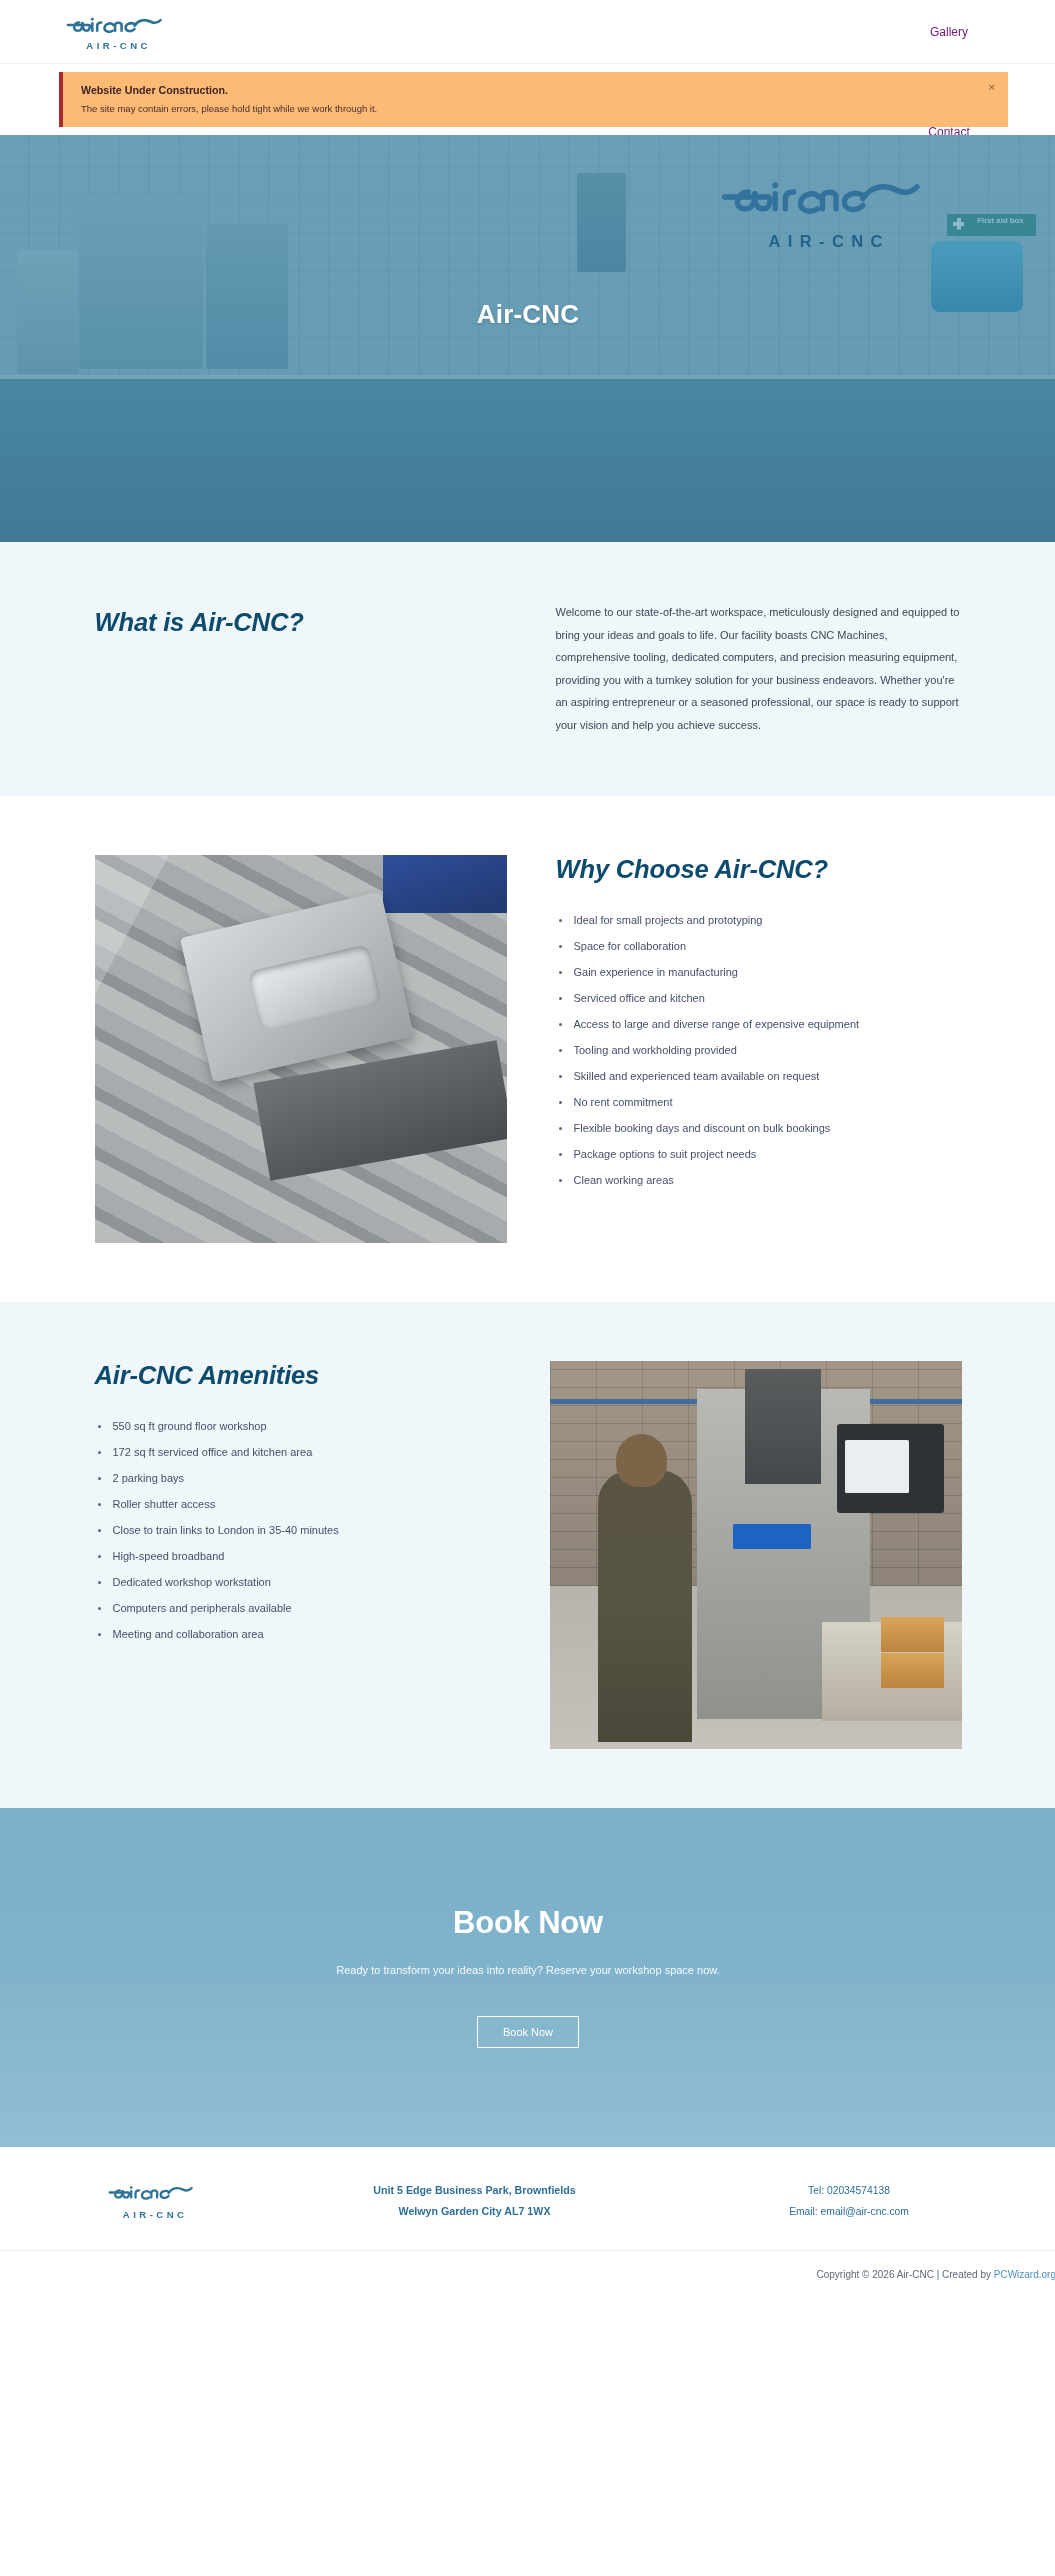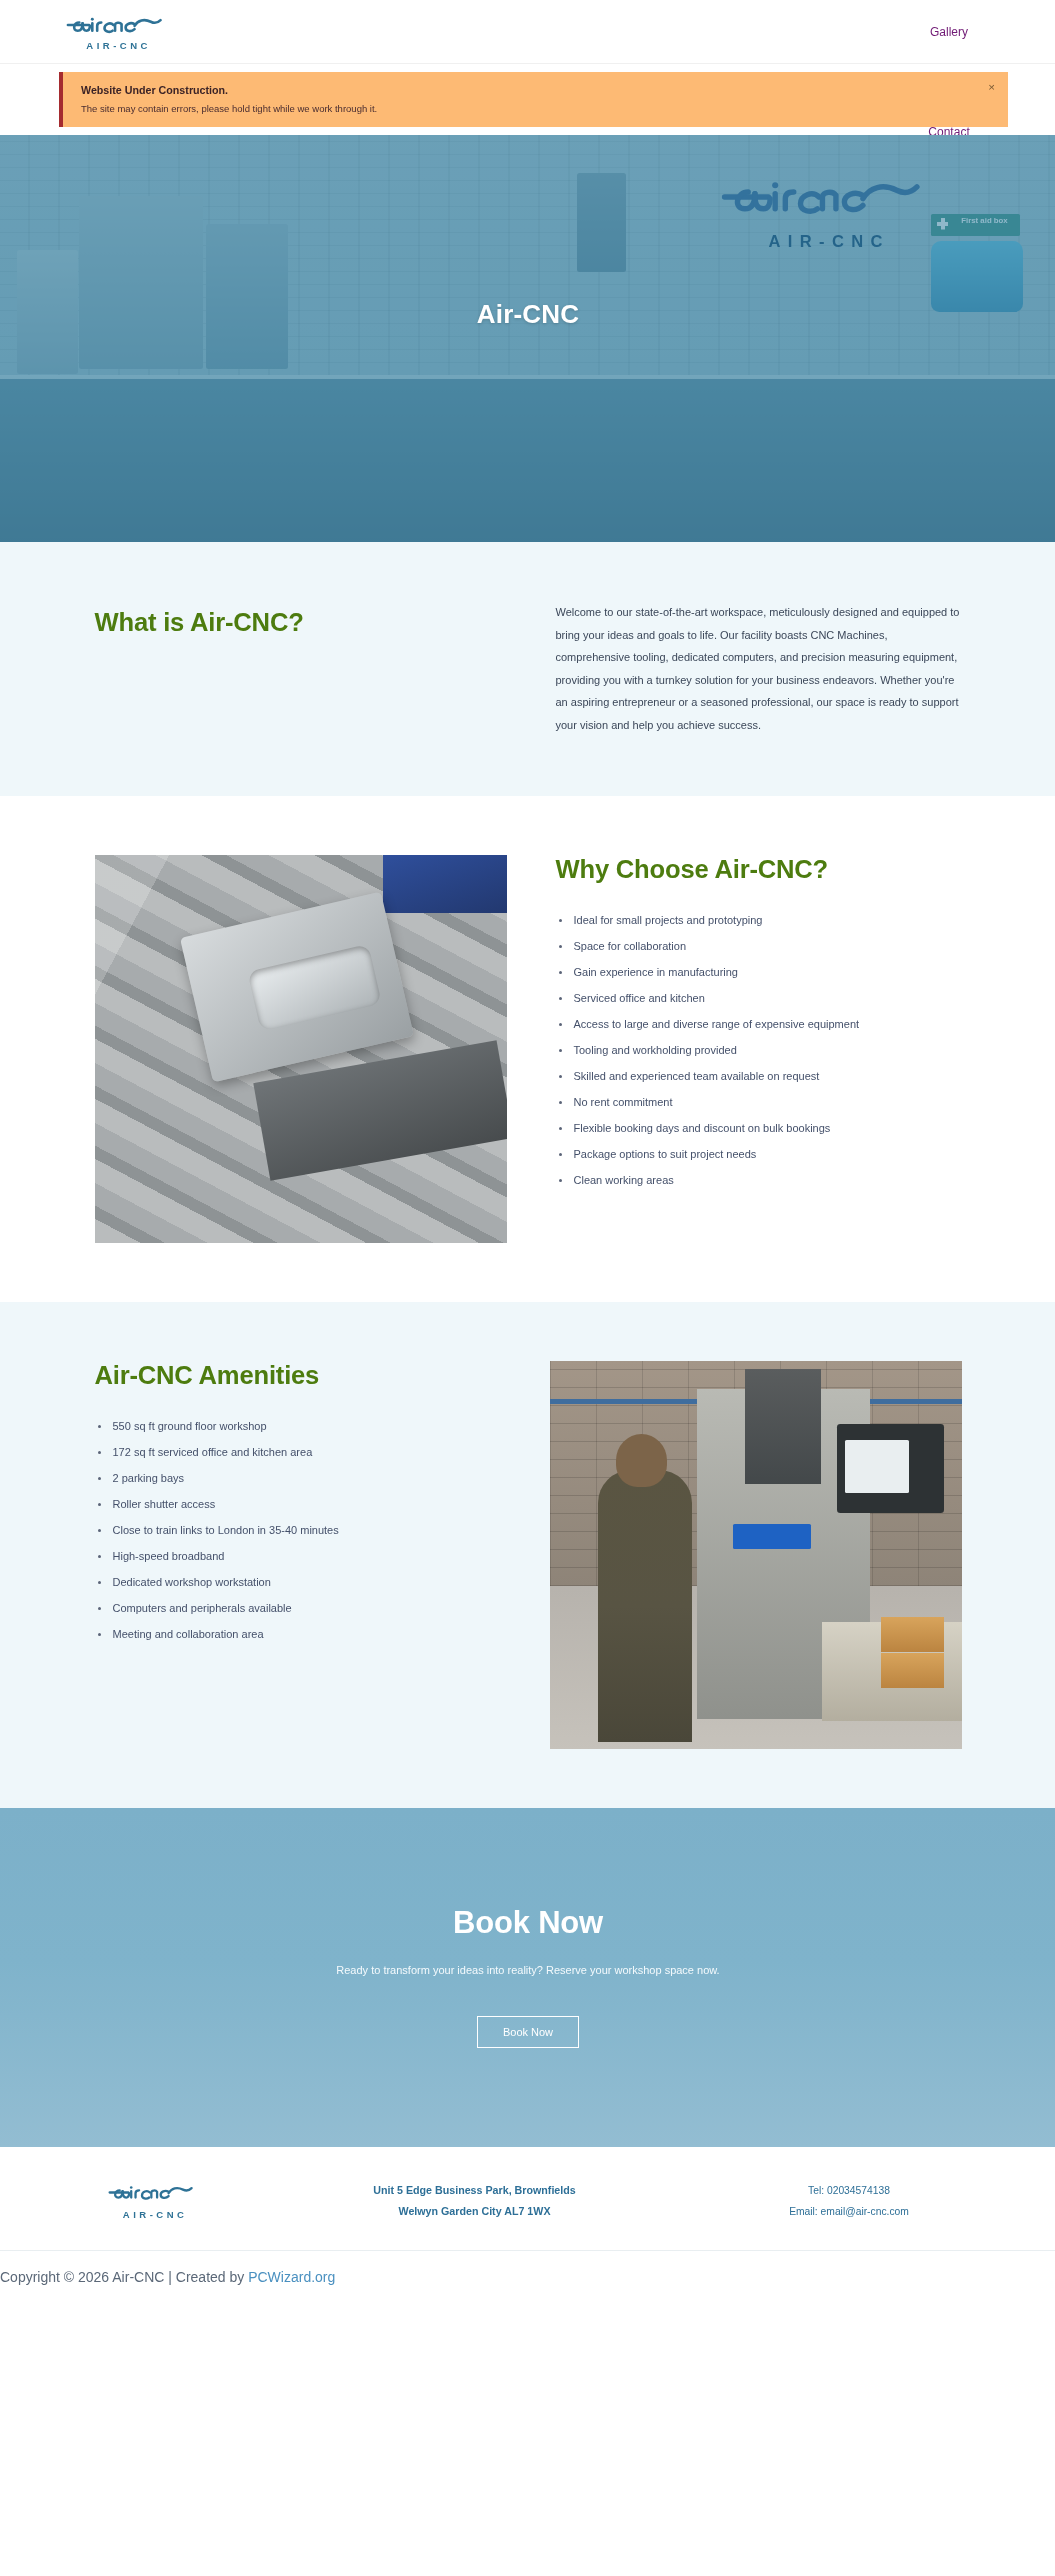--- a/index.html
+++ b/index.html
@@ -103,21 +103,21 @@
   }
   .machine {
     position: absolute; background: linear-gradient(180deg,#9dbcc9 0%, #6f97aa 100%);
     border-radius: 2.5px;
   }
   .m1 { left: 79px; top: 61px; width: 124px; height: 173px; }
   .m2 { left: 206px; top: 89px; width: 82px; height: 145px; background: linear-gradient(180deg,#8dafbf,#5e8ba1); }
   .m3 { left: 16.5px; top: 115px; width: 61px; height: 124px; background: linear-gradient(180deg,#a9c5d0,#7ba0b2); }
   .m4 { left: 577px; top: 38px; width: 49px; height: 99px; background: linear-gradient(180deg,#6d93a6,#4f7b92); }
   .hero-aid {
-    position: absolute; right: 36px; top: 79px; width: 89px; height: 21.4px;
+    position: absolute; right: 20px; top: 79px; width: 89px; height: 21.4px;
     background: #1f7f72; border-radius: 1.6px;
     color: #ffffff; font-size: 7.8px; font-weight: 700; text-align: center;
     line-height: 9px; padding: 1.6px 0 0 18px;
   }
   .hero-aid::before {
     content: ""; position: absolute; left: 5.8px; top: 4.1px; width: 11.5px; height: 11.5px;
     background:
       linear-gradient(#fff,#fff) center/4.1px 11.5px no-repeat,
       linear-gradient(#fff,#fff) center/11.5px 4.1px no-repeat;
   }
@@ -146,21 +146,21 @@
   .hero-title {
     color: #ffffff; font-size: 40px; font-weight: 700; letter-spacing: -0.3px;
     text-shadow: 0 1.6px 5px rgba(0,0,0,.2);
   }
 
   
   .section { padding: 59px 0; }
   .tinted { background: #eff7fa; }
   .plain { background: #ffffff; }
   .container { width: 957px; margin: 0 auto; padding: 0 45px; }
-  .h2 { font-size: 25.6px; font-weight: 800; color: #4d7c0f; letter-spacing: -0.2px; }
+  .h2 { font-size: 25.6px; font-weight: 800; color: #0c4a6e; letter-spacing: -0.2px; font-style: italic; }
 
   .two-col { display: flex; gap: 49px; align-items: flex-start; }
   .col-title { width: 412px; padding-top: 6.6px; }
   .col-body { flex: 1; }
   .para {
     font-size: 11px; line-height: 2.05; color: #3b4759; max-width: 478px;
   }
 
   
   ul.feature-list { list-style: none; margin-top: 30px; }
@@ -280,22 +280,22 @@
   .footer-logo { width: 165px; display: flex; flex-direction: column; align-items: center; }
   .footer-address {
     flex: 1; text-align: center; font-size: 10.7px; font-weight: 700;
     color: #2d6f97; line-height: 1.95;
   }
   .footer-contact {
     width: 272px; text-align: center; font-size: 10.3px; color: #2d6f97; line-height: 2.05;
   }
   .footer-bottom {
     border-top: 0.8px solid #e9eef1;
-    text-align: left; padding: 18px 0 21.4px;
-    font-size: 14px; color: #5b6878;
+    text-align: right; padding: 18px 0 21.4px;
+    font-size: 10px; color: #5b6878;
   }
   .footer-bottom a { color: #4a90c0; text-decoration: none; cursor: pointer; }
 </style>
 </head>
 <body>
 
 <header class="site-header">
   <a class="brand-logo">
     <span>
       <svg width="107" height="26" viewBox="0 0 130 32" fill="none">

